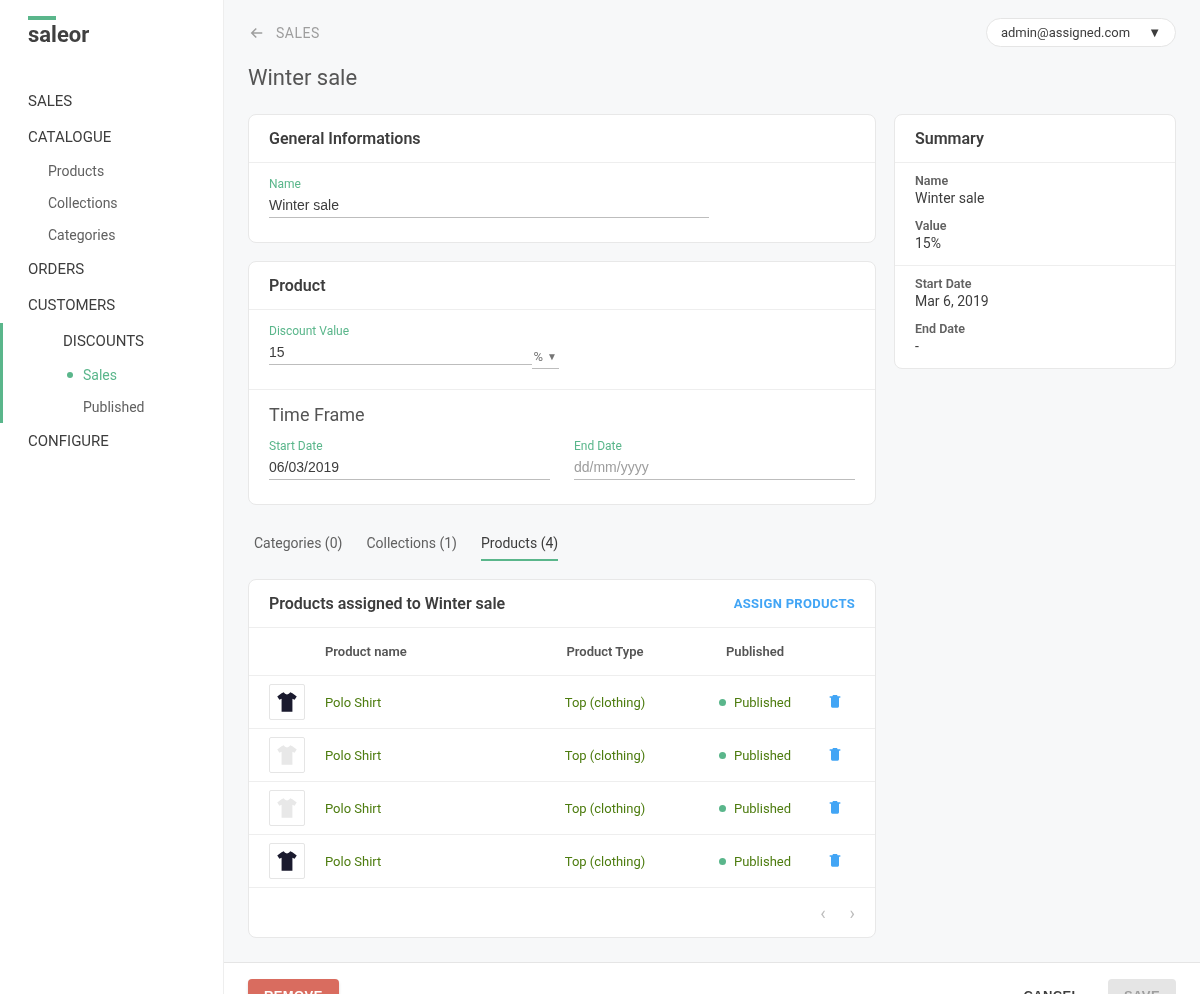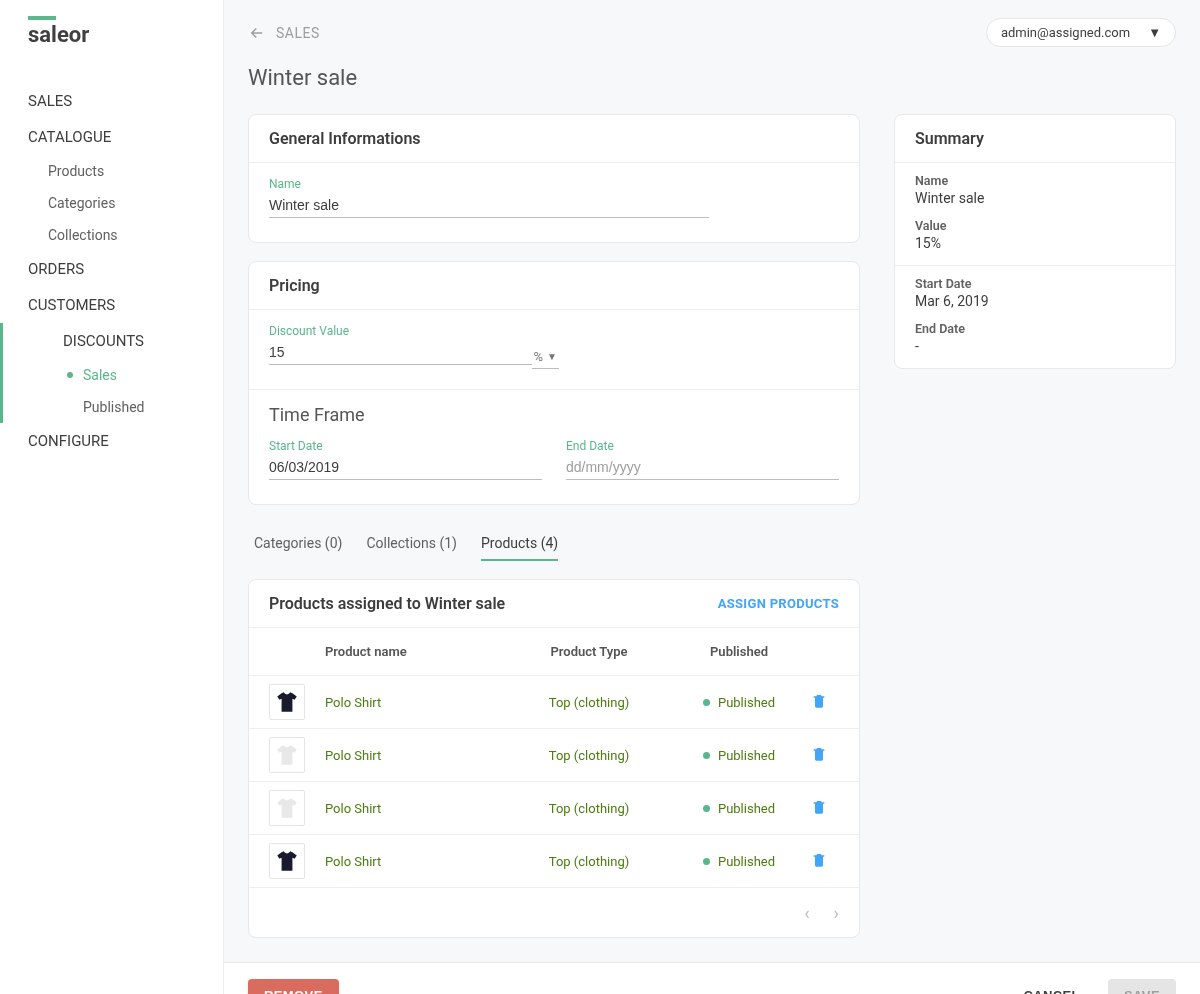--- a/index.html
+++ b/index.html
@@ -18,21 +18,21 @@
 .nav-group.active-group { border-left: 3px solid #5ab68b; padding-left: 32px; }
 
 .main { flex: 1; display: flex; flex-direction: column; }
 .topbar { display: flex; align-items: center; justify-content: space-between; padding: 18px 24px 0 24px; }
 .back { display: flex; align-items: center; gap: 10px; color: #9e9e9e; font-size: 14px; letter-spacing: 0.5px; cursor: pointer; }
 .back svg { width: 18px; height: 18px; }
 .user-chip { background: #fff; border: 1px solid #e5e5e5; border-radius: 20px; padding: 6px 14px; font-size: 13px; color: #3d3d3d; display: flex; align-items: center; gap: 18px; cursor: pointer; }
 
 .page-title { font-size: 22px; color: #555; padding: 18px 24px 24px 24px; font-weight: 400; }
 
-.content { display: flex; gap: 34px; padding: 0 24px 24px 24px; align-items: flex-start; }
+.content { display: flex; gap: 18px; padding: 0 24px 24px 24px; align-items: flex-start; }
 .col-left { flex: 1; display: flex; flex-direction: column; gap: 18px; }
 .col-right { width: 282px; }
 
 .card { background: #fff; border: 1px solid #e8e8e8; border-radius: 8px; overflow: hidden; }
 .card-header { padding: 14px 20px; font-size: 16px; font-weight: 600; color: #3d3d3d; border-bottom: 1px solid #eee; }
 .card-body { padding: 14px 20px 20px 20px; }
 .card-section { border-top: 1px solid #eee; padding: 14px 20px 20px 20px; }
 .section-title { font-size: 18px; color: #555; margin-bottom: 14px; }
 
 .field { position: relative; margin-bottom: 4px; }
@@ -87,22 +87,22 @@
 <div class="app">
   <aside class="sidebar">
     <div class="logo">
       <div class="logo-bar"></div>
       <div class="logo-text">saleor</div>
     </div>
     <nav class="nav">
       <div class="nav-item">SALES</div>
       <div class="nav-item">CATALOGUE</div>
       <div class="nav-sub">Products</div>
+      <div class="nav-sub">Collections</div>
       <div class="nav-sub">Categories</div>
-      <div class="nav-sub">Collections</div>
       <div class="nav-item">ORDERS</div>
       <div class="nav-item">CUSTOMERS</div>
       <div class="nav-group active-group">
         <div class="nav-item">DISCOUNTS</div>
         <div class="nav-sub active">Sales</div>
         <div class="nav-sub">Published</div>
       </div>
       <div class="nav-item">CONFIGURE</div>
     </nav>
   </aside>
@@ -130,21 +130,21 @@
           <div class="card-header">General Informations</div>
           <div class="card-body">
             <div class="field field-narrow">
               <label class="field-label">Name</label>
               <input class="field-input" value="Winter sale" style="">
             </div>
           </div>
         </div>
 
         <div class="card">
-          <div class="card-header">Pricing</div>
+          <div class="card-header">Product</div>
           <div class="card-body">
             <div class="discount-wrap">
               <div class="field">
                 <label class="field-label">Discount Value</label>
                 <input class="field-input" value="15" style="">
               </div>
               <div class="unit-select">
                 <span>%</span>
                 <span style="font-size:10px;">▼</span>
               </div>

